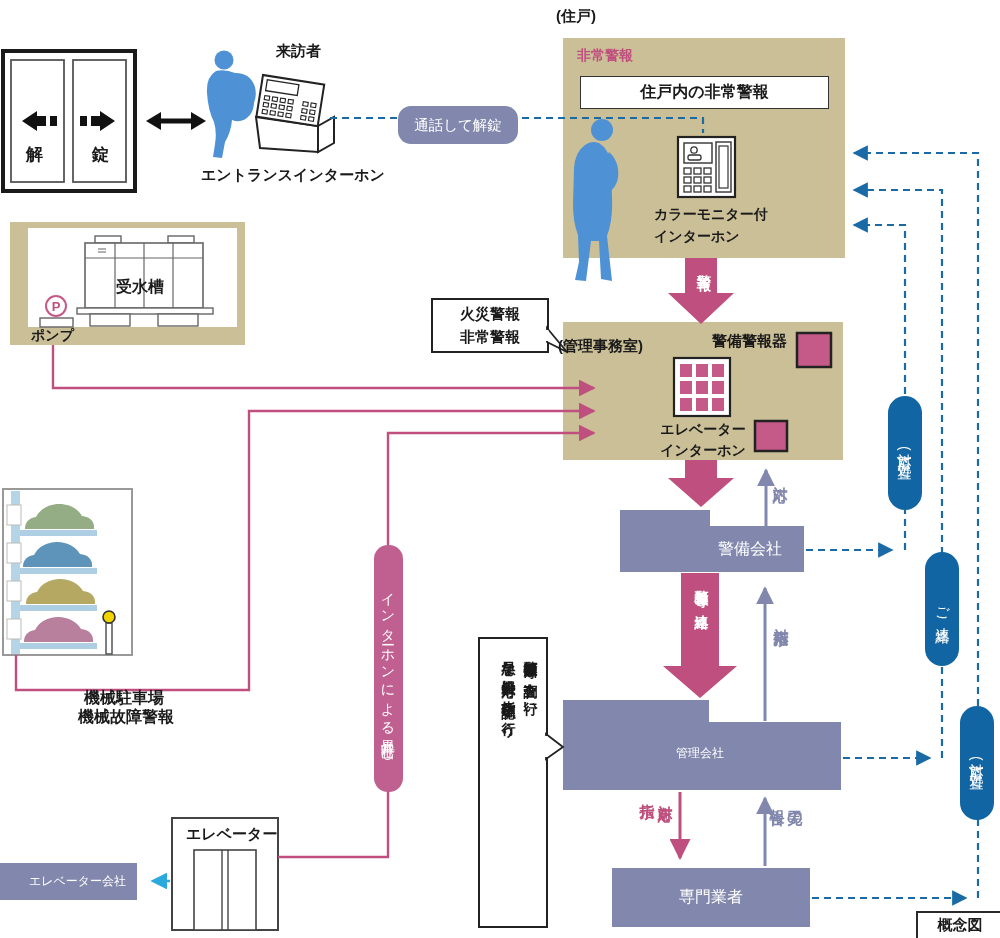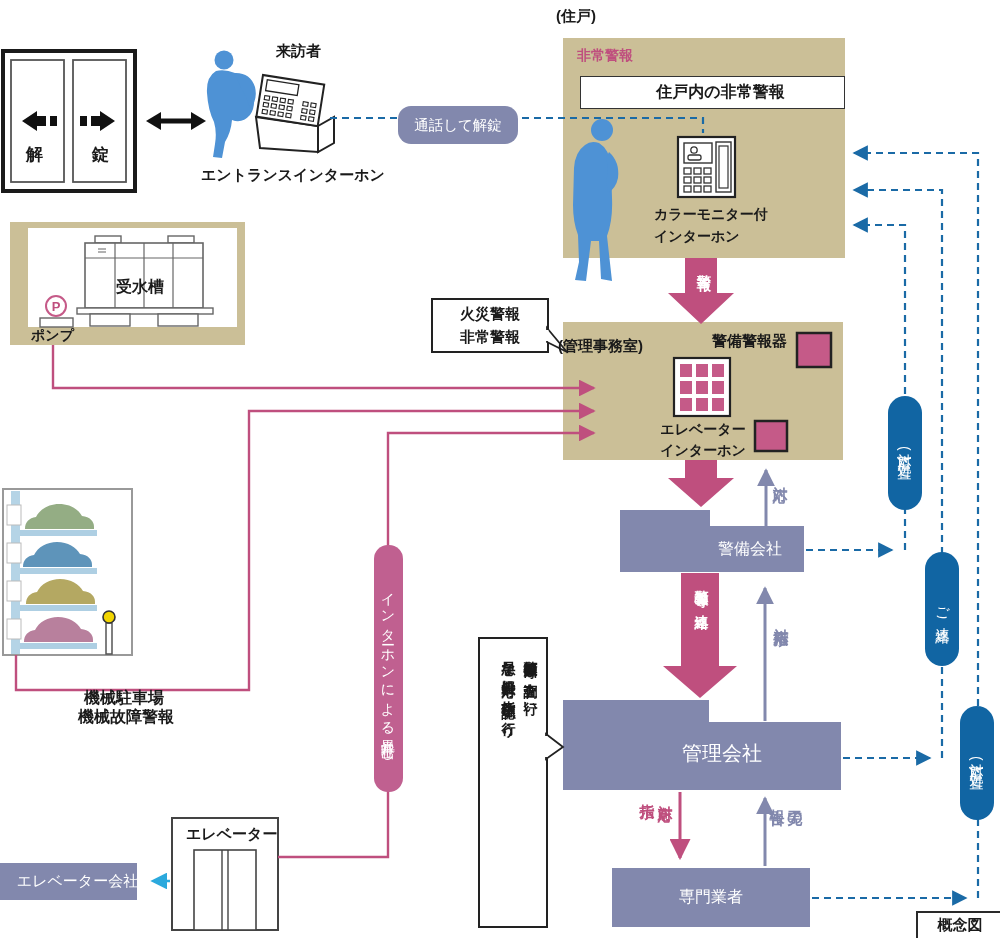--- a/index.html
+++ b/index.html
@@ -238,21 +238,21 @@
 
 
   <div class="abs lab" style="left:26px;top:143px;font-size:17px;">解</div>
   <div class="abs lab" style="left:92px;top:143px;font-size:17px;">錠</div>
   <div class="abs lab" style="left:276px;top:42px;font-size:15px;">来訪者</div>
   <div class="abs lab" style="left:201px;top:166px;font-size:15px;">エントランスインターホン</div>
   <div class="abs c slatepill" style="left:398px;top:106px;width:120px;height:38px;font-size:14.5px;font-weight:500;">通話して解錠</div>
 
   <div class="abs lab" style="left:556px;top:7px;font-size:15px;">(住戸)</div>
   <div class="abs lab pink" style="left:577px;top:47px;font-size:14px;">非常警報</div>
-  <div class="abs c" style="left:580px;top:76px;width:247px;height:31px;background:#fff;border:1.5px solid #333;font-size:16px;font-weight:600;padding-left:16px;">住戸内の非常警報</div>
+  <div class="abs c" style="left:580px;top:76px;width:247px;height:31px;background:#fff;border:1.5px solid #333;font-size:16px;font-weight:600;">住戸内の非常警報</div>
   <div class="abs" style="left:654px;top:204px;font-size:14px;font-weight:600;line-height:1.55;">
     <div>カラーモニター付</div>
     <div>インターホン</div>
   </div>
   <div class="abs vtext wht lab" style="left:694px;top:263px;font-size:14.5px;">警報</div>
 
   <div class="abs lab" style="left:116px;top:277px;font-size:16px;">受水槽</div>
   <div class="abs c pink" style="left:50px;top:298px;width:12px;height:16px;font-size:13px;font-weight:700;">P</div>
   <div class="abs lab" style="left:31px;top:327px;font-size:14px;">ポンプ</div>
 
@@ -268,37 +268,37 @@
   </div>
 
   <div class="abs lab" style="left:84px;top:688px;font-size:16px;">機械駐車場</div>
   <div class="abs lab" style="left:78px;top:695px;font-size:16px;margin-top:12px;">機械故障警報</div>
 
   <div class="abs c wht" style="left:680px;top:538px;width:140px;height:22px;font-size:16px;font-weight:500;">警備会社</div>
   <div class="abs vtext lab slatetxt" style="left:770px;top:473px;font-size:15px;font-weight:700;">対応</div>
   <div class="abs vtext wht lab" style="left:693px;top:579px;font-size:14px;">警報等の連絡</div>
   <div class="abs vtext lab slatetxt" style="left:771px;top:615px;font-size:15px;">対応指示</div>
 
-  <div class="abs c wht" style="left:652px;top:742px;width:140px;height:22px;font-size:20px;font-weight:500;">管理会社</div>
+  <div class="abs c wht" style="left:630px;top:742px;width:140px;height:22px;font-size:12px;font-weight:500;">管理会社</div>
   <div class="abs vtext" style="left:486px;top:650px;width:56px;height:268px;font-size:14px;font-weight:600;letter-spacing:1px;line-height:22px;">
     <div>警報原因等の調査を行い</div>
     <div>早急な処置対応の指示確認を行う。</div>
   </div>
 
   <div class="abs vtext pink lab" style="left:638px;top:792px;width:36px;height:74px;font-size:15px;line-height:18px;">
     <div>対応を</div>
     <div>指示</div>
   </div>
   <div class="abs vtext slatetxt lab" style="left:768px;top:797px;width:36px;height:78px;font-size:15px;line-height:18px;">
     <div>完了の</div>
     <div>報告</div>
   </div>
 
   <div class="abs c wht" style="left:612px;top:868px;width:198px;height:59px;font-size:16px;font-weight:500;">専門業者</div>
-  <div class="abs c wht" style="left:0px;top:863px;width:155px;height:37px;font-size:15px;font-weight:500;">エレベーター会社</div>
+  <div class="abs c wht" style="left:0px;top:863px;width:155px;height:37px;font-size:12px;font-weight:500;">エレベーター会社</div>
   <div class="abs lab" style="left:186px;top:825px;font-size:15px;">エレベーター</div>
 
   <div class="abs c pill pinkpill vtext" style="left:374px;top:545px;width:29px;height:247px;font-size:14px;border-radius:14px;">インターホンによる異常呼出し</div>
 
   <div class="abs c pill bluepill vtext" style="left:888px;top:396px;width:34px;height:114px;font-size:14px;">対応(処置)</div>
   <div class="abs c pill bluepill vtext" style="left:925px;top:552px;width:34px;height:114px;font-size:14.5px;">ご連絡</div>
   <div class="abs c pill bluepill vtext" style="left:960px;top:706px;width:34px;height:114px;font-size:14px;">対応(処置)</div>
 
   <div class="abs c whitebox lab" style="left:916px;top:911px;width:84px;height:25px;font-size:15px;">概念図</div>
 

